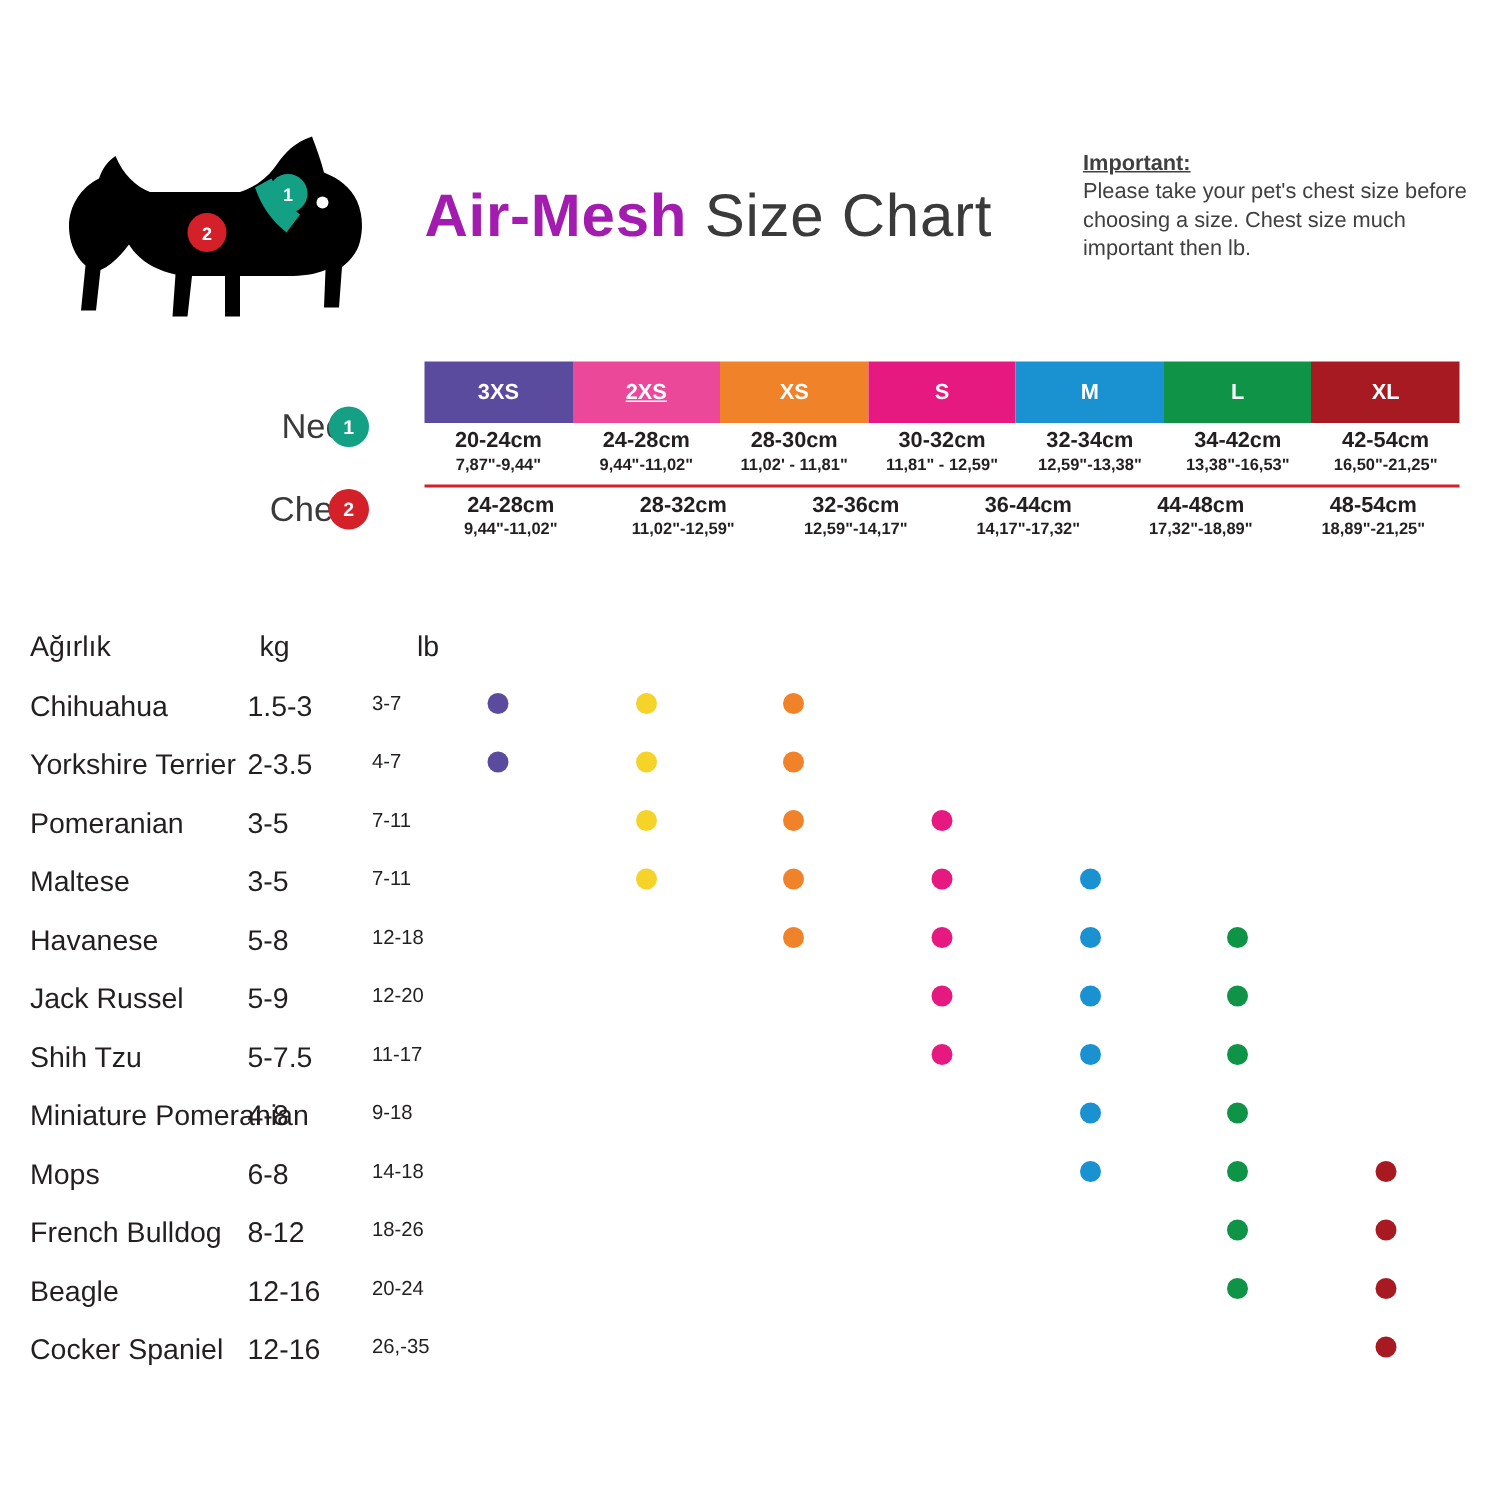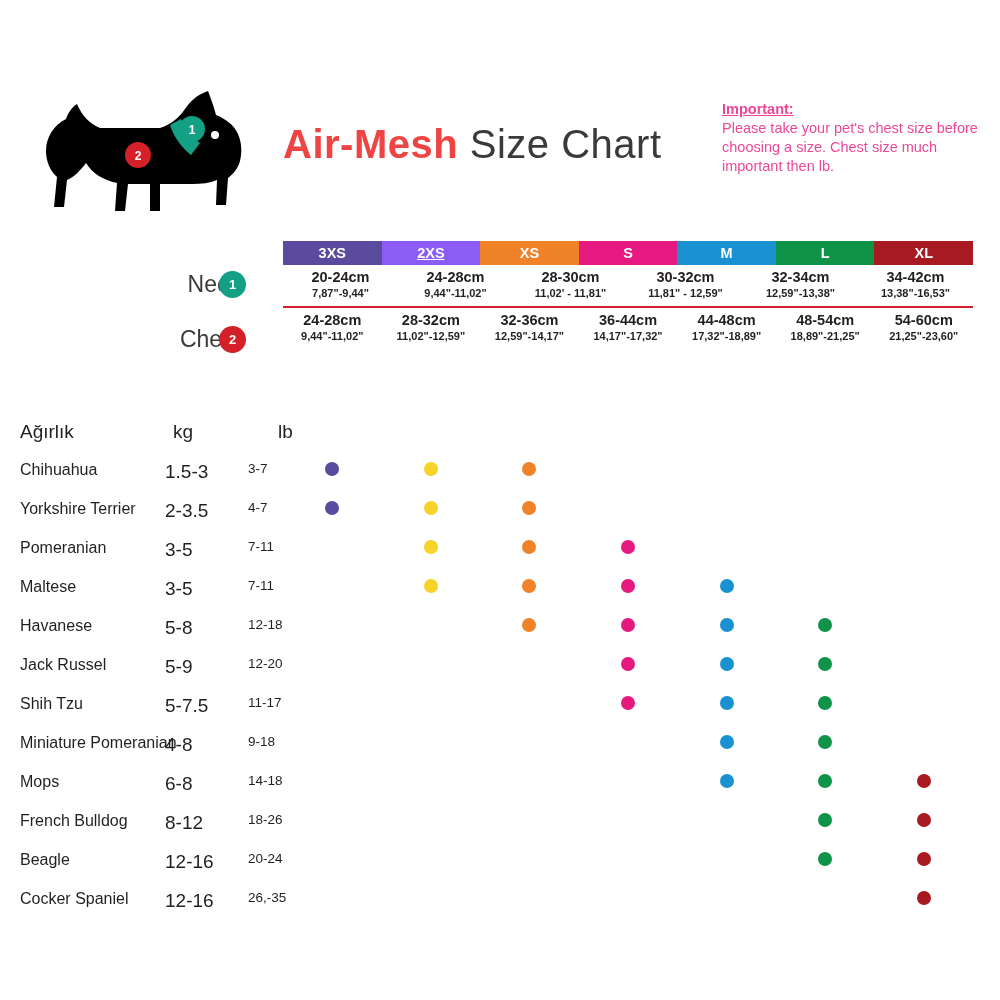--- a/index.html
+++ b/index.html
@@ -35,53 +35,53 @@
   .title {
     position: absolute;
     left: 283px;
     top: 122px;
     font-size: 40px;
     letter-spacing: 0.5px;
     white-space: nowrap;
   }
   .title .bold {
     font-weight: bold;
-    color: #ef4444;
+    color: #a21caf;
   }
   .title .light {
     font-weight: normal;
     color: #3a3a3a;
     margin-top: 36px;
   }
 
   .important {
     position: absolute;
     left: 722px;
     top: 100px;
     width: 270px;
-    color: #ec4899;
+    color: #404040;
     font-size: 14.5px;
     line-height: 19px;
   }
   .important .imp-title {
     font-weight: bold;
     text-decoration: underline;
     display: block;
   }
 
   
   .size-table {
     position: absolute;
     left: 283px;
     top: 241px;
     width: 690px;
   }
   .size-head {
     display: flex;
-    height: 24px;
+    height: 41px;
     justify-content: center;
   }
   .size-head .cell {
     flex: 1 1 0;
     color: #fff;
     font-weight: bold;
     font-size: 14.5px;
     display: flex;
     align-items: center;
     justify-content: center;
@@ -157,21 +157,21 @@
   .w-head .h-lb { left: 248px; margin-left: 30px; }
 
   .w-row {
     position: relative;
     height: 39px;
   }
   .w-row .name {
     position: absolute;
     left: 20px;
     top: 10px;
-    font-size: 16px;
+    font-size: 19px;
     color: #231f20;
     white-space: nowrap;
   }
   .w-row .kg {
     position: absolute;
     left: 165px;
     top: 10px;
     font-size: 19px;
     color: #231f20;
   }
@@ -221,21 +221,21 @@
 </div>
 
 <div class="row-label neck">Neck</div>
 <div class="badge neck-badge">1</div>
 <div class="row-label chest">Chest</div>
 <div class="badge chest-badge">2</div>
 
 <div class="size-table">
   <div class="size-head" id="size-head">
       <div class="cell" style="background: rgb(91, 75, 158);">3XS</div>
-      <div class="cell" style="background: #8b5cf6; text-decoration: underline;">2XS</div>
+      <div class="cell" style="background: #ec4899; text-decoration: underline;">2XS</div>
       <div class="cell" style="background: rgb(240, 130, 42);">XS</div>
       <div class="cell" style="background: rgb(229, 25, 127);">S</div>
       <div class="cell" style="background: rgb(26, 145, 208);">M</div>
       <div class="cell" style="background: rgb(15, 147, 71);">L</div>
       <div class="cell" style="background: rgb(168, 26, 33);">XL</div>
     </div>
   <div class="size-row" id="neck-row">
       <div class="cell">
         <div class="cm">20-24cm</div>
         <div class="inch">7,87"-9,44"</div>
@@ -253,20 +253,24 @@
         <div class="inch">11,81" - 12,59"</div>
       </div>
       <div class="cell">
         <div class="cm">32-34cm</div>
         <div class="inch">12,59"-13,38"</div>
       </div>
       <div class="cell">
         <div class="cm">34-42cm</div>
         <div class="inch">13,38"-16,53"</div>
       </div>
+      <div class="cell">
+        <div class="cm">42-54cm</div>
+        <div class="inch">16,50"-21,25"</div>
+      </div>
     </div>
   <div class="size-row last" id="chest-row">
       <div class="cell">
         <div class="cm">24-28cm</div>
         <div class="inch">9,44"-11,02"</div>
       </div>
       <div class="cell">
         <div class="cm">28-32cm</div>
         <div class="inch">11,02"-12,59"</div>
       </div>
@@ -278,24 +282,20 @@
         <div class="cm">36-44cm</div>
         <div class="inch">14,17"-17,32"</div>
       </div>
       <div class="cell">
         <div class="cm">44-48cm</div>
         <div class="inch">17,32"-18,89"</div>
       </div>
       <div class="cell">
         <div class="cm">48-54cm</div>
         <div class="inch">18,89"-21,25"</div>
-      </div>
-      <div class="cell">
-        <div class="cm">54-60cm</div>
-        <div class="inch">21,25"-23,60"</div>
       </div>
     </div>
 </div>
 
 <div class="weights">
   <div class="w-head">
     <div class="h h-name">Ağırlık</div>
     <div class="h h-kg">kg</div>
     <div class="h h-lb">lb</div>
   </div>

